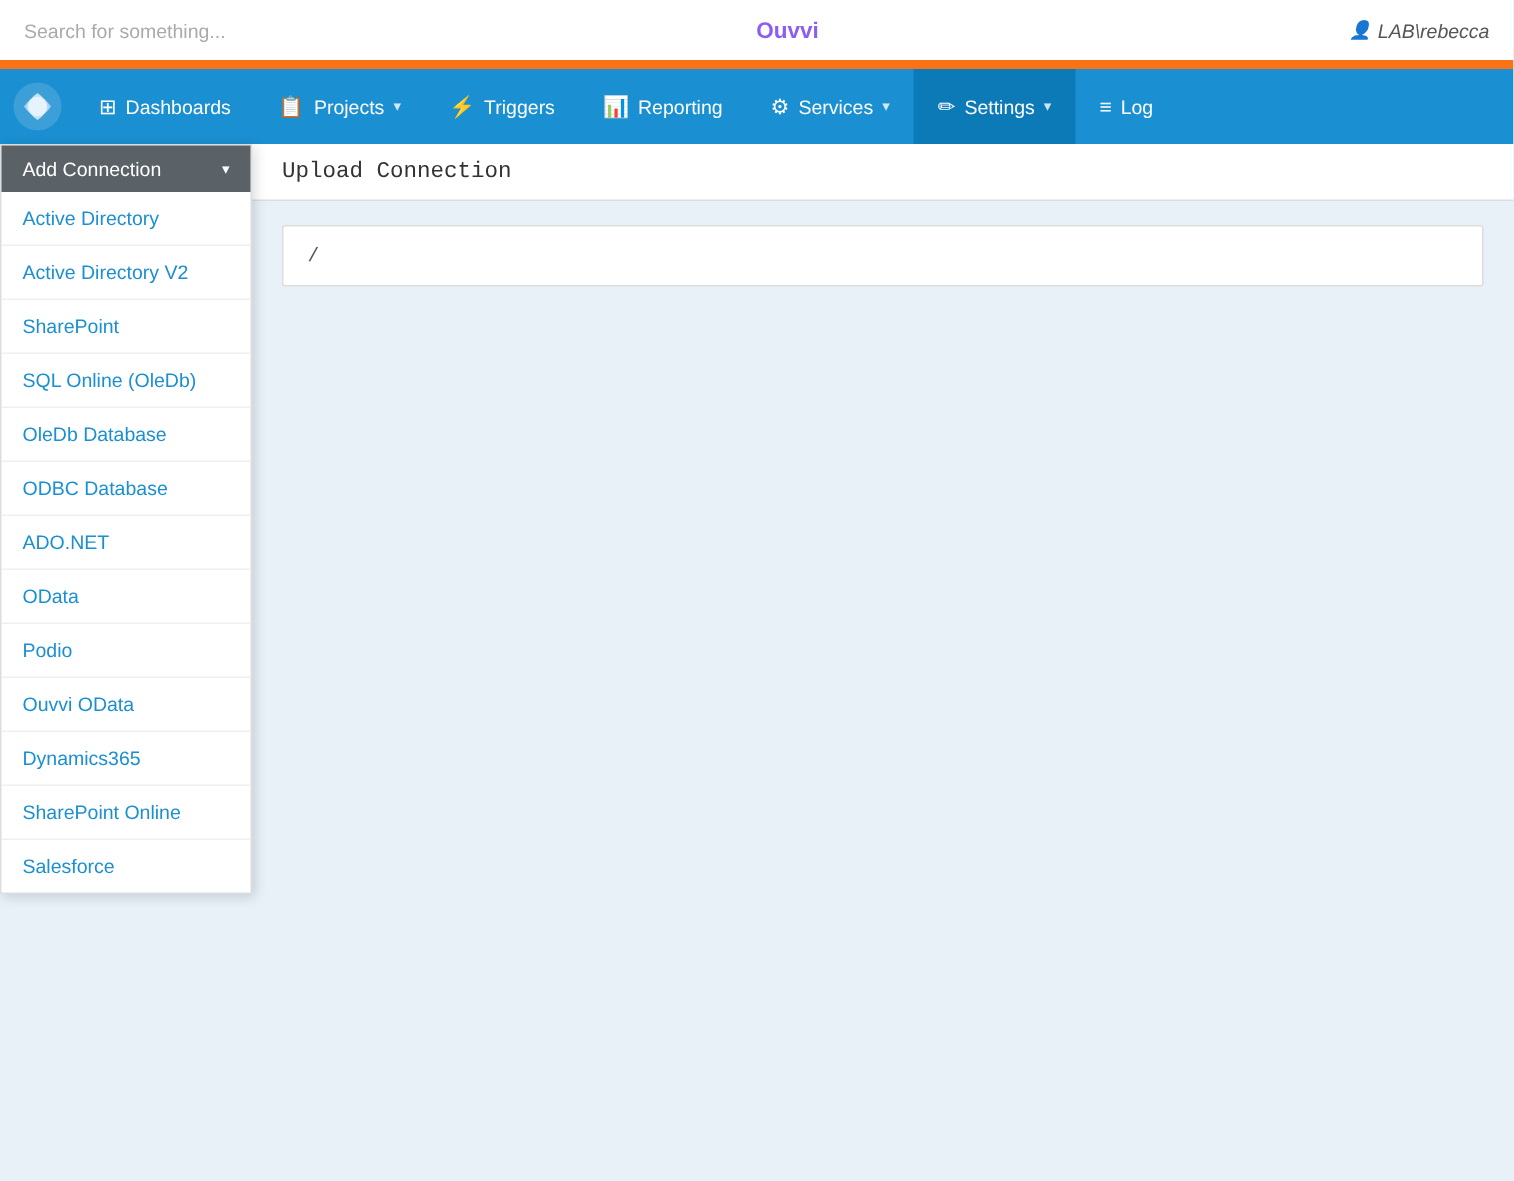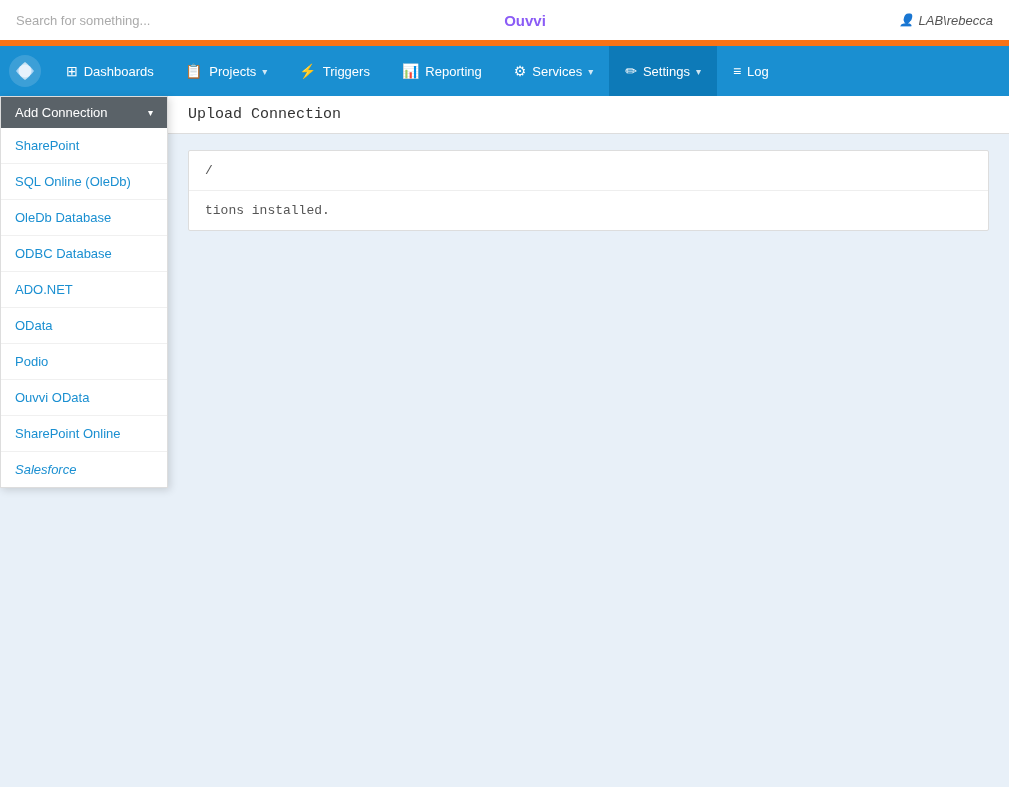--- a/index.html
+++ b/index.html
@@ -47,21 +47,21 @@
     }
     .dropdown-header {
       background: #5a6268; color: #fff; padding: 8px 14px; display: flex; align-items: center;
       justify-content: space-between; cursor: pointer; font-size: 13px; font-weight: 500; gap: 19px;
     }
     .dropdown-header .chevron { font-size: 10px; }
     .dropdown-item {
       padding: 10px 14px; color: #1a8fd1; cursor: pointer; font-size: 13px;
       border-bottom: 1px solid #f0f0f0;
     }
-    .dropdown-item:last-child { border-bottom: none; font-style: italic; }
+    .dropdown-item:last-child { border-bottom: none; }
 
     
     .main-panel {
       flex: 1; margin-left: 168px; padding: 0; font-family: Liberation Mono, monospace;
     }
     .main-header {
       padding: 10px 20px; background: #fff; border-bottom: 1px solid #ddd;
       font-size: 15px; color: #333; font-weight: 500;
     }
     .main-content {
@@ -129,38 +129,38 @@
   </div>
 </nav>
 
 <div class="content-area">
 
   <div class="dropdown-menu">
     <div class="dropdown-header">
       <span>Add Connection</span>
       <span class="chevron">▾</span>
     </div>
+    <div class="dropdown-item">Active Directory</div>
+    <div class="dropdown-item">Active Directory V2</div>
     <div class="dropdown-item">SharePoint</div>
     <div class="dropdown-item">SQL Online (OleDb)</div>
     <div class="dropdown-item">OleDb Database</div>
     <div class="dropdown-item">ODBC Database</div>
     <div class="dropdown-item">ADO.NET</div>
     <div class="dropdown-item">OData</div>
     <div class="dropdown-item">Podio</div>
     <div class="dropdown-item">Ouvvi OData</div>
+    <div class="dropdown-item">Dynamics365</div>
     <div class="dropdown-item">SharePoint Online</div>
     <div class="dropdown-item">Salesforce</div>
   </div>
 
   <div class="main-panel">
     <div class="main-header">Upload Connection</div>
     <div class="main-content">
       <div class="info-box">
         <div class="info-box-row">
           <span class="info-text">/</span>
         </div>
-        <div class="info-box-row">
-          <span class="info-text">tions installed.</span>
-        </div>
       </div>
     </div>
   </div>
 </div>
 
 </body></html>

